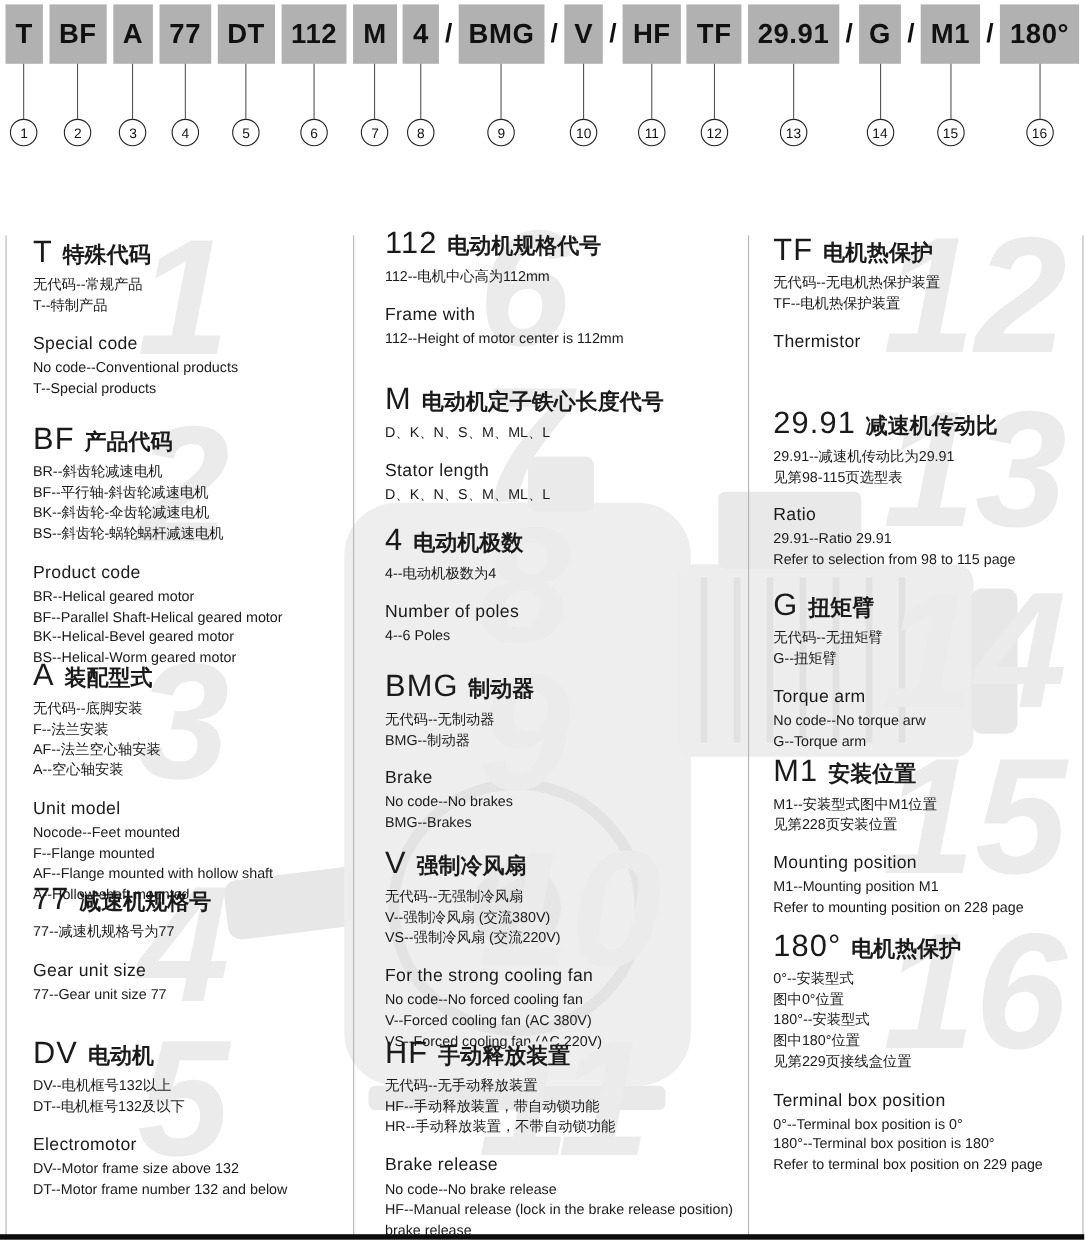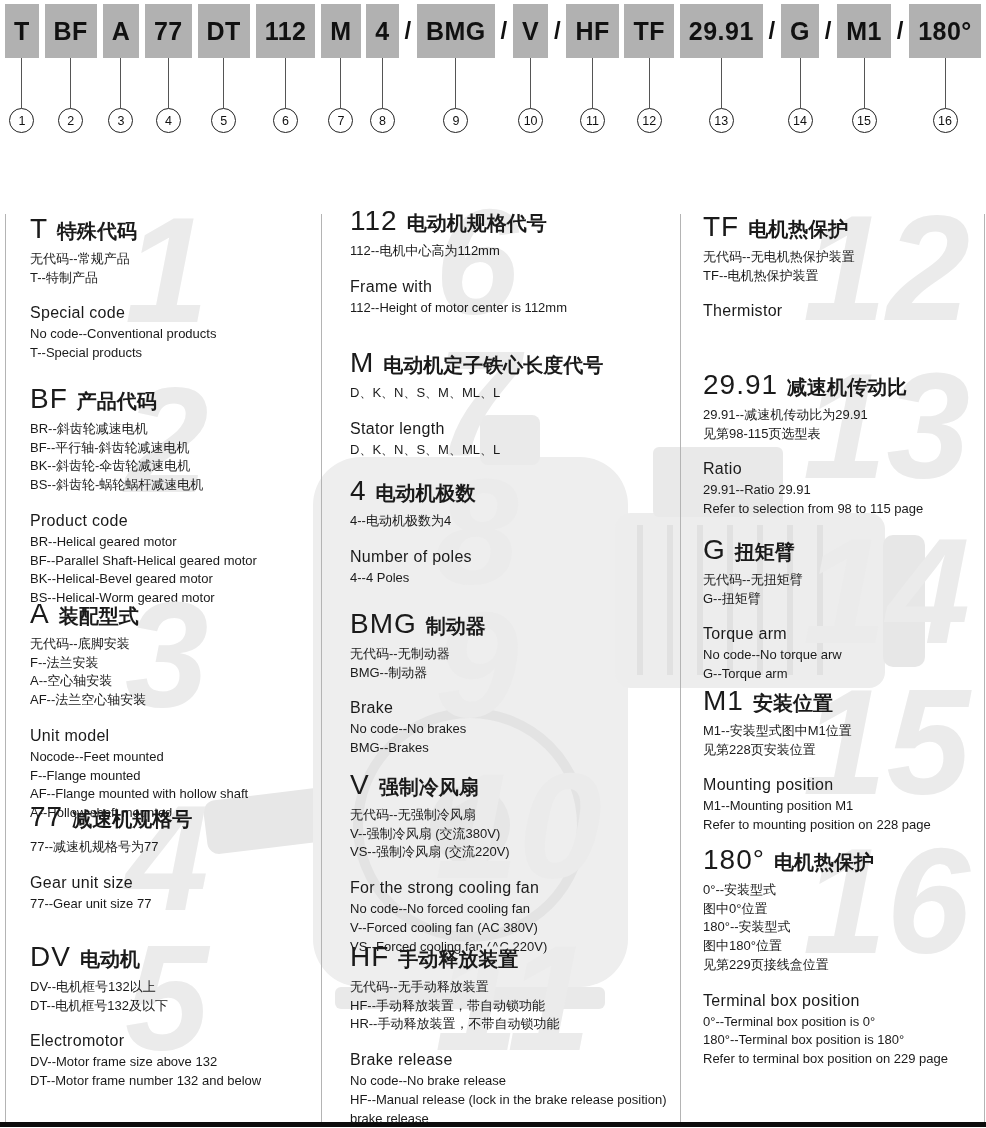--- a/index.html
+++ b/index.html
@@ -268,22 +268,22 @@
   </section>
     <section class="spec-section" style="left: 30px; top: 600px; width: 286px;">
     <span class="wm" style="left: 95px;">3</span>
     <div class="sec-head">
       <span class="sec-code">A</span>
       <span class="sec-title-zh">装配型式</span>
     </div>
     <div class="sec-zh">
         <div class="ln">无代码--底脚安装</div>
         <div class="ln">F--法兰安装</div>
+        <div class="ln">AF--法兰空心轴安装</div>
         <div class="ln">A--空心轴安装</div>
-        <div class="ln">AF--法兰空心轴安装</div>
       </div>
     <div class="sec-title-en">Unit model</div>
     <div class="sec-en">
         <div class="ln">Nocode--Feet mounted</div>
         <div class="ln">F--Flange mounted</div>
         <div class="ln">AF--Flange mounted with hollow shaft</div>
         <div class="ln">A--Hollow shaft mounted</div>
       </div>
   </section>
     <section class="spec-section" style="left: 30px; top: 803px; width: 286px;">
@@ -348,21 +348,21 @@
     <span class="wm" style="left: 85px;">8</span>
     <div class="sec-head">
       <span class="sec-code">4</span>
       <span class="sec-title-zh">电动机极数</span>
     </div>
     <div class="sec-zh">
         <div class="ln">4--电动机极数为4</div>
       </div>
     <div class="sec-title-en">Number of poles</div>
     <div class="sec-en">
-        <div class="ln">4--4 Poles</div>
+        <div class="ln">4--6 Poles</div>
       </div>
   </section>
     <section class="spec-section" style="left: 350px; top: 610px; width: 326px;">
     <span class="wm" style="left: 85px;">9</span>
     <div class="sec-head">
       <span class="sec-code">BMG</span>
       <span class="sec-title-zh">制动器</span>
     </div>
     <div class="sec-zh">
         <div class="ln">无代码--无制动器</div>

